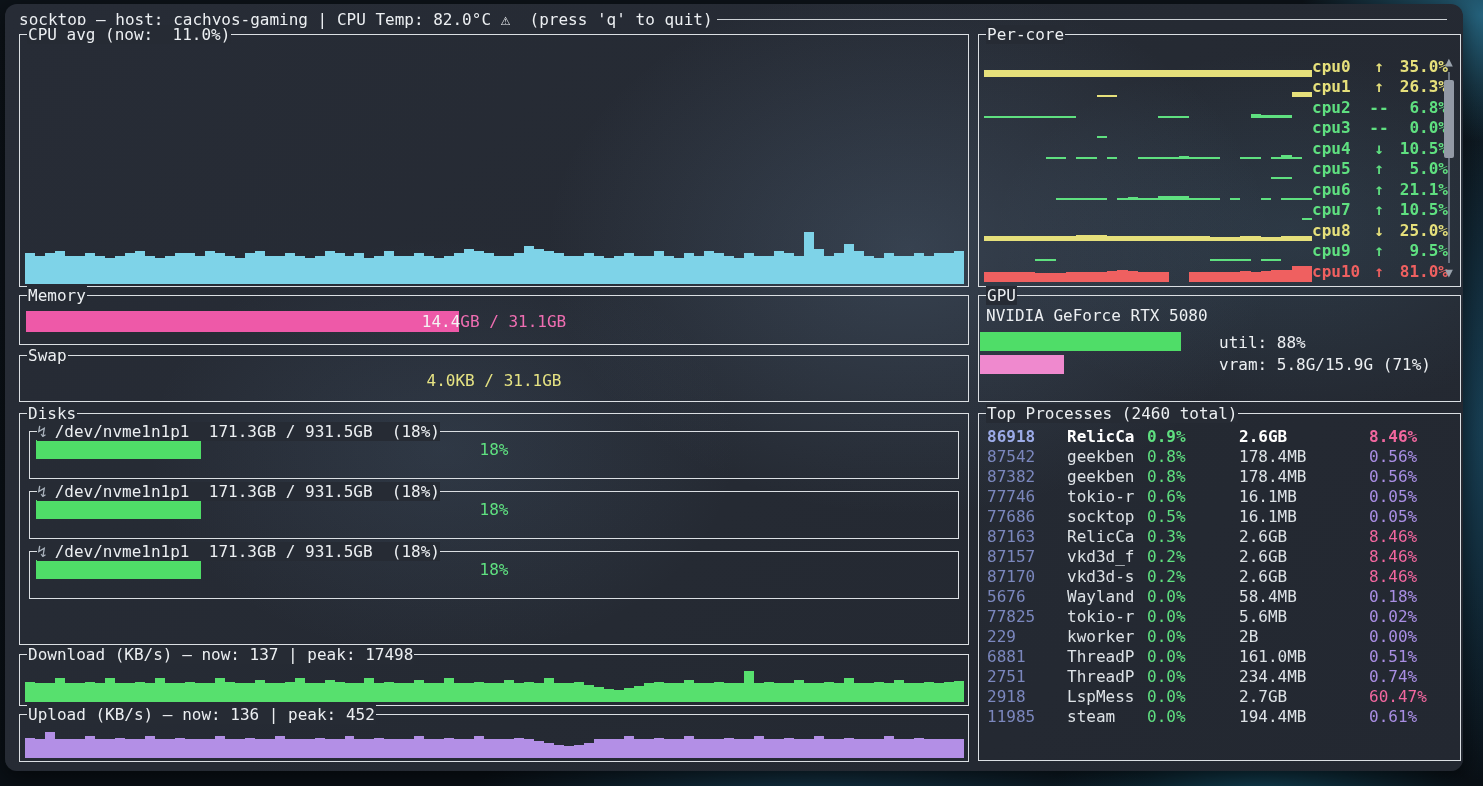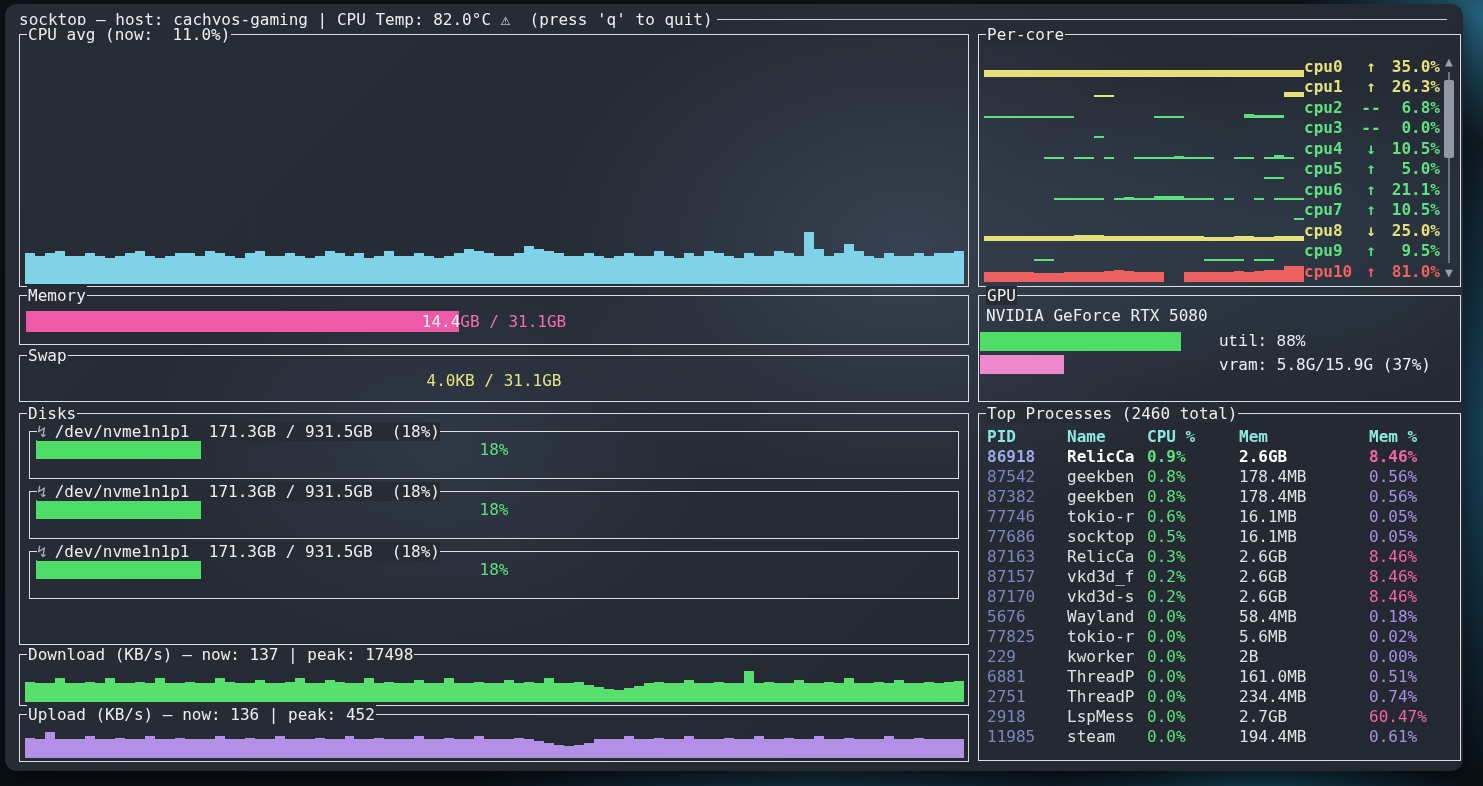--- a/index.html
+++ b/index.html
@@ -189,21 +189,21 @@
         <div class="bar" style="background: rgb(126, 211, 232); height: 30.68px;"></div>
         <div class="bar" style="background: rgb(126, 211, 232); height: 28.32px;"></div>
         <div class="bar" style="background: rgb(126, 211, 232); height: 30.68px;"></div>
         <div class="bar" style="background: rgb(126, 211, 232); height: 30.68px;"></div>
         <div class="bar" style="background: rgb(126, 211, 232); height: 33.04px;"></div>
       </div>
   </div>
 
   <div class="panel" style="left:973px; top:30px; width:483px; height:253px;">
     <span class="ptitle">Per-core</span>
-    <div id="percore-rows" style="position:absolute; left:5px; top:21px; right:20px;">
+    <div id="percore-rows" style="position:absolute; left:5px; top:21px; right:12px;">
         <div class="core-row">
           <div class="core-spark">
             <div class="bar fill-yellow" style="height: 6.65px;"></div>
             <div class="bar fill-yellow" style="height: 6.65px;"></div>
             <div class="bar fill-yellow" style="height: 6.65px;"></div>
             <div class="bar fill-yellow" style="height: 6.65px;"></div>
             <div class="bar fill-yellow" style="height: 6.65px;"></div>
             <div class="bar fill-yellow" style="height: 6.65px;"></div>
             <div class="bar fill-yellow" style="height: 6.65px;"></div>
             <div class="bar fill-yellow" style="height: 6.65px;"></div>
@@ -673,25 +673,25 @@
       <div class="glabel swap-label">4.0KB / 31.1GB</div>
     </div>
   </div>
 
   <div class="panel" style="left:973px; top:291px; width:483px; height:107px;">
     <span class="ptitle">GPU</span>
     <div class="gpu-name">NVIDIA GeForce RTX 5080</div>
     <div class="gauge" style="left:1px; top:36px; width:228px; height:19px;">
       <div class="gfill" id="gpu-util-fill" style="background: rgb(79, 221, 104); width: 88%;"></div>
     </div>
-    <span class="gpu-row-label" style="left:240px; top:37px;font-family:Liberation Mono, monospace;">util: 88%</span>
+    <span class="gpu-row-label" style="left:240px; top:37px;">util: 88%</span>
     <div class="gauge" style="left:1px; top:59px; width:228px; height:19px;">
       <div class="gfill" id="gpu-vram-fill" style="background: rgb(239, 137, 206); width: 37%;"></div>
     </div>
-    <span class="gpu-row-label" style="left:240px; top:59px;">vram: 5.8G/15.9G (37%)</span>
+    <span class="gpu-row-label" style="left:240px; top:59px;">vram: 5.8G/15.9G (71%)</span>
   </div>
 
   <div class="panel" style="left:14px; top:409px; width:950px; height:232px;">
     <span class="ptitle">Disks</span>
     <div id="disk-items">
         <div class="diskbox" style="top: 17px;">
           <div class="disk-title"><span class="disk-icon">↯</span><span>/dev/nvme1n1p1  171.3GB / 931.5GB  (18%)</span></div>
           <div class="disk-gauge">
             <div class="disk-fill" style="width: 18%;"></div>
             <div class="disk-pct">18%</div>
@@ -910,27 +910,20 @@
         <div class="bar" style="background: rgb(179, 143, 230); height: 18.6px;"></div>
         <div class="bar" style="background: rgb(179, 143, 230); height: 18.6px;"></div>
         <div class="bar" style="background: rgb(179, 143, 230); height: 19.22px;"></div>
         <div class="bar" style="background: rgb(179, 143, 230); height: 18.6px;"></div>
       </div>
   </div>
 
   <div class="panel" style="left:973px; top:409px; width:483px; height:348px;">
     <span class="ptitle">Top Processes (2460 total)</span>
     <div class="proc-grid" id="proc-grid">
-        <div class="proc-row header">
-          <span>PID</span>
-          <span>Name</span>
-          <span>CPU %</span>
-          <span>Mem</span>
-          <span>Mem %</span>
-        </div>
         <div class="proc-row hl">
           <span class="p-pid">86918</span>
           <span class="p-name">RelicCa</span>
           <span class="p-cpu">0.9%</span>
           <span class="p-mem">2.6GB</span>
           <span class="p-mpct hot">8.46%</span>
         </div>
         <div class="proc-row">
           <span class="p-pid">87542</span>
           <span class="p-name">geekben</span>

